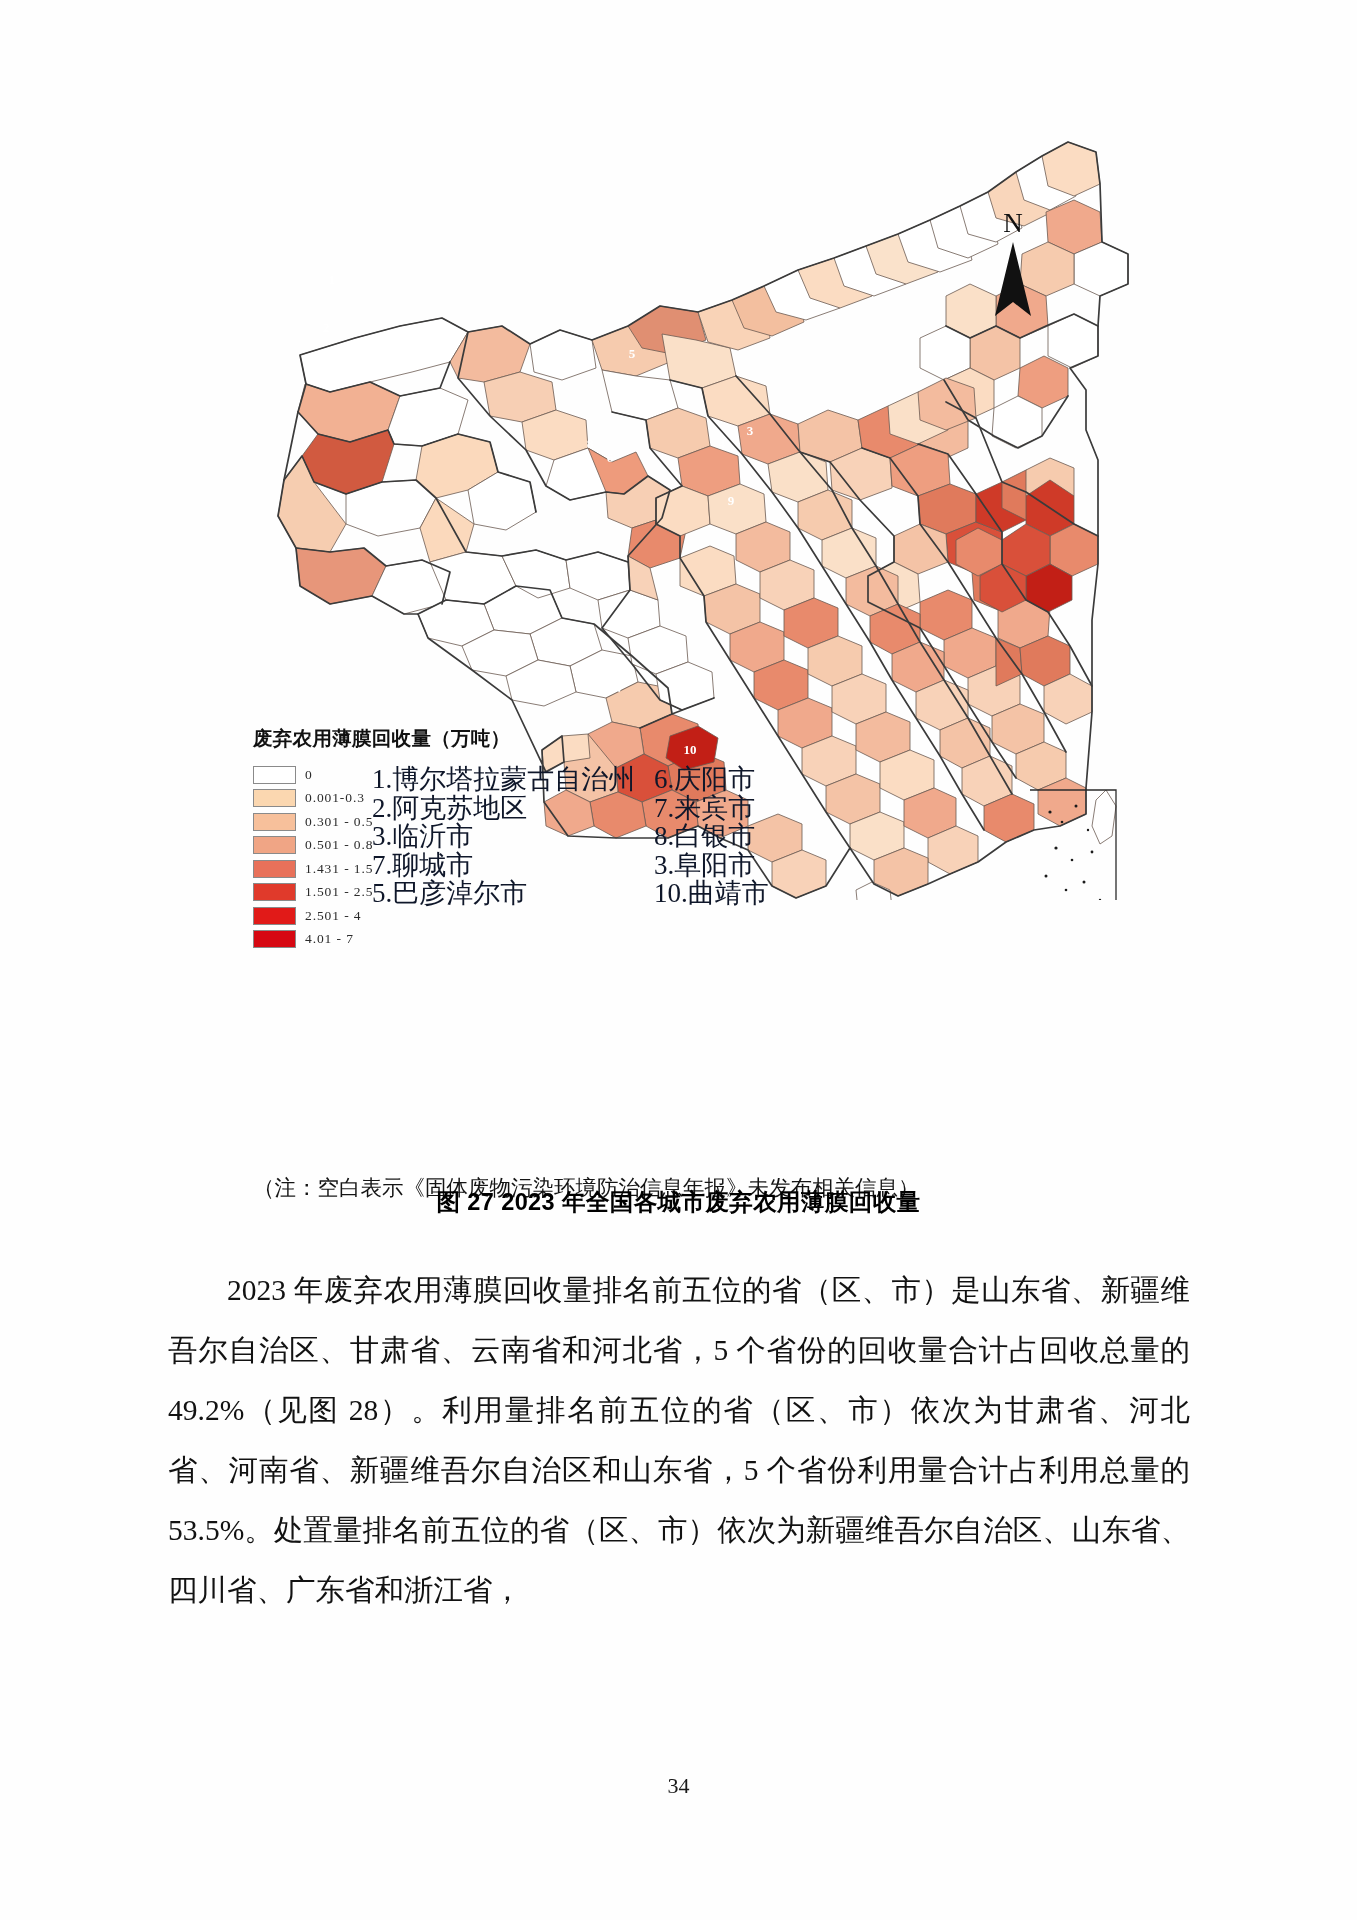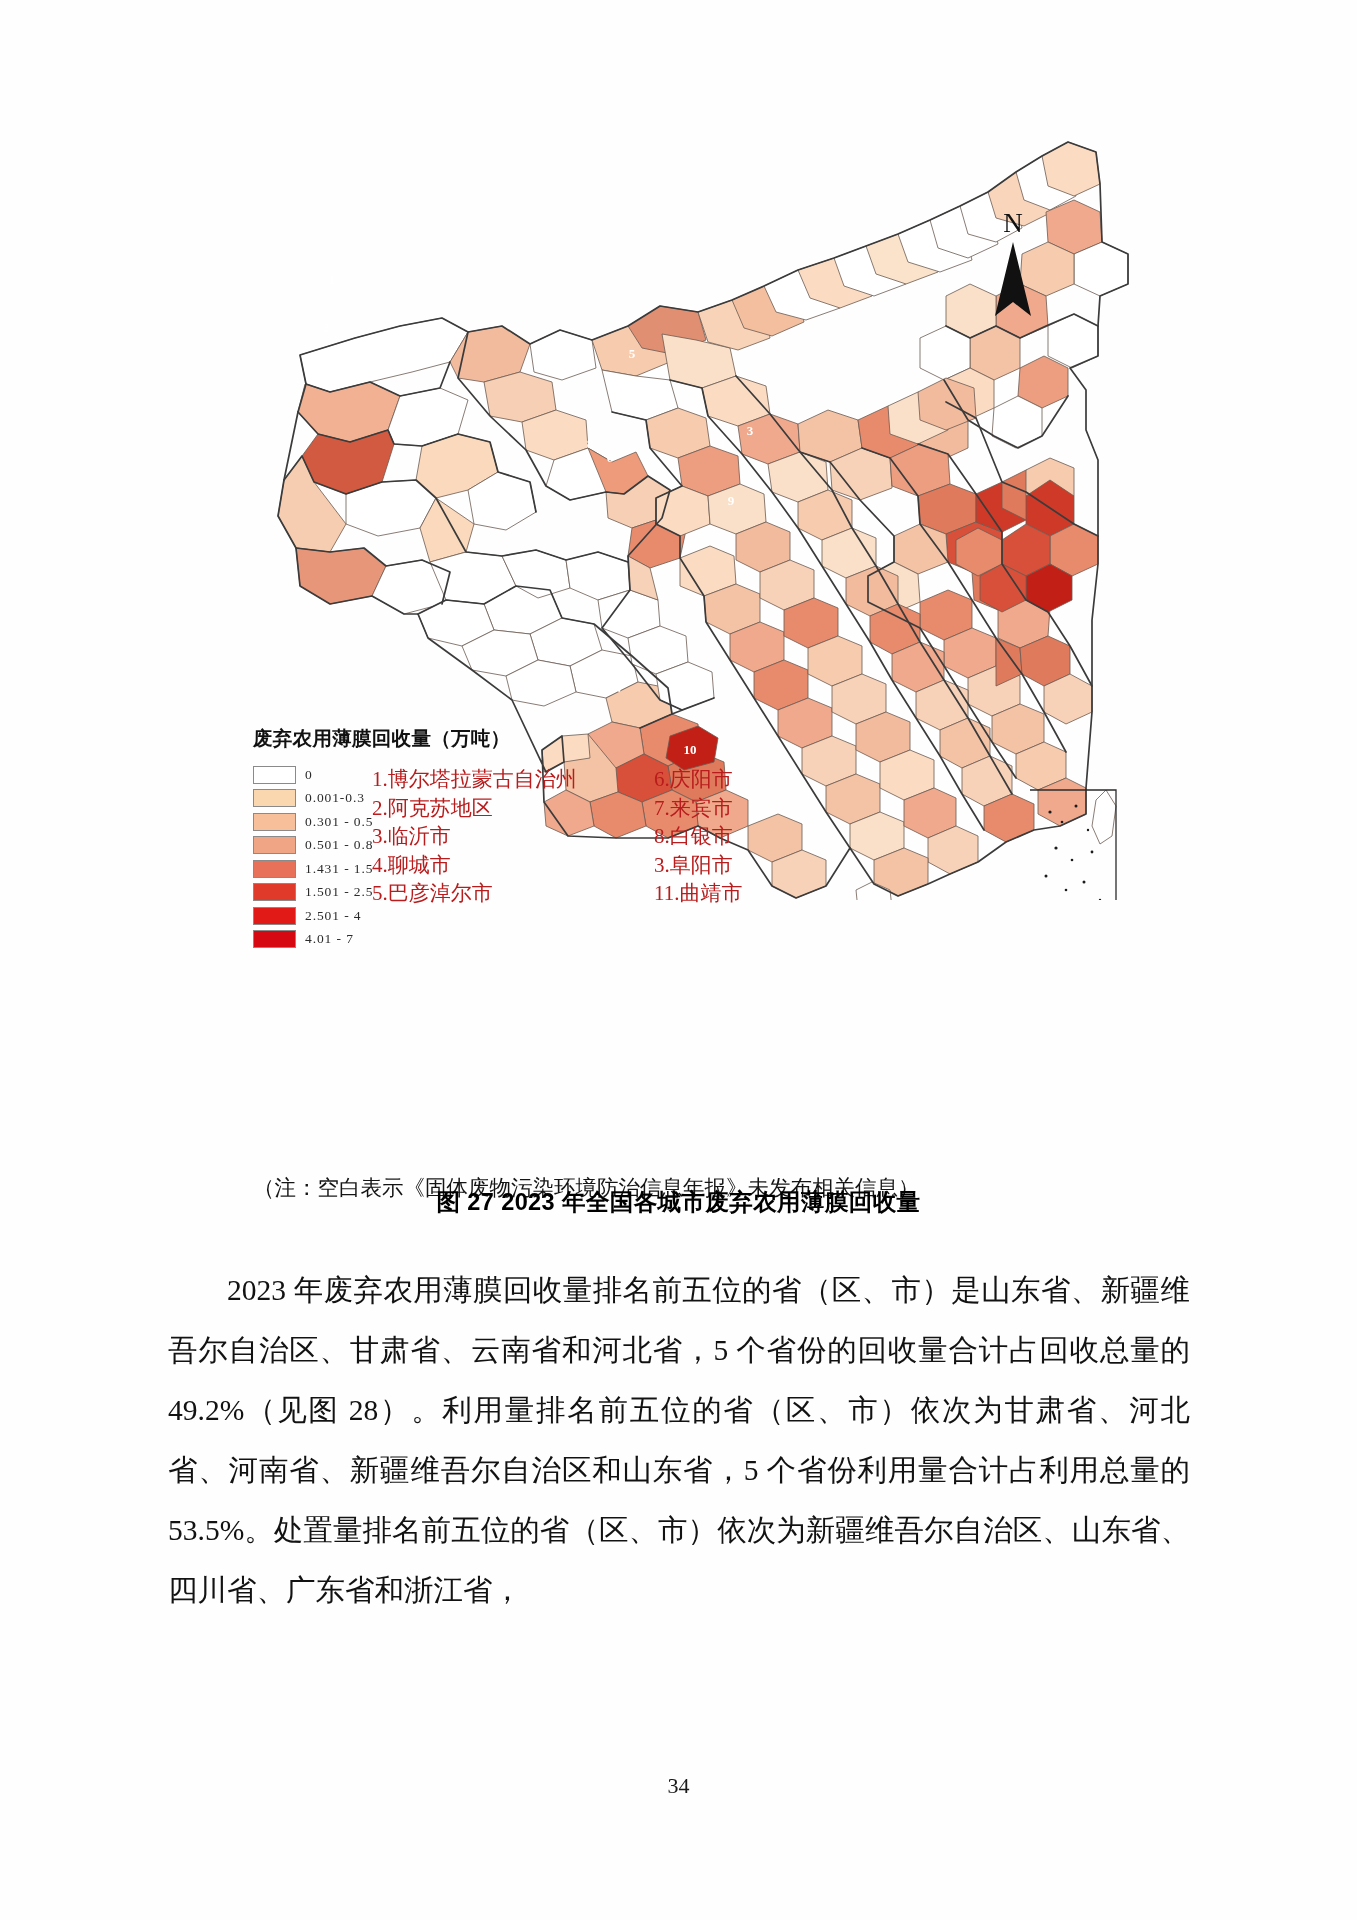--- a/index.html
+++ b/index.html
@@ -119,23 +119,23 @@
     display: flex;
     gap: 0px;
   }
   .city-col {
     display: block;
   }
   .city-col.left { width: 282px; }
   .city-col.right { width: 140px; }
   .city-item {
     font-family: "Liberation Serif", "DejaVu Serif", serif;
-    font-size: 21px;
+    font-size: 27px;
     line-height: 28.5px;
-    color: #b91c1c;
+    color: #0f172a;
     white-space: nowrap;
   }
 
   
   .map-note {
     position: absolute;
     left: 103px;
     top: 1073px;
     font-family: "Liberation Serif", "DejaVu Serif", serif;
     font-size: 21.5px;
@@ -470,29 +470,29 @@
             <span class="swatch-label">4.01 - 7</span>
           </div>
         </div>
       </div>
 
       <div class="city-index">
         <div class="city-col left">
           <div class="city-item">1.博尔塔拉蒙古自治州</div>
           <div class="city-item">2.阿克苏地区</div>
           <div class="city-item">3.临沂市</div>
-          <div class="city-item">4.聊城市</div>
+          <div class="city-item">7.聊城市</div>
           <div class="city-item">5.巴彦淖尔市</div>
         </div>
         <div class="city-col right">
           <div class="city-item">6.庆阳市</div>
           <div class="city-item">7.来宾市</div>
           <div class="city-item">8.白银市</div>
           <div class="city-item">3.阜阳市</div>
-          <div class="city-item">11.曲靖市</div>
+          <div class="city-item">10.曲靖市</div>
         </div>
       </div>
 
       <div class="map-note">（注：空白表示《固体废物污染环境防治信息年报》未发布相关信息）</div>
     </div>
   </div>
 
   <div class="fig-caption">图 27 2023 年全国各城市废弃农用薄膜回收量</div>
 
   <div class="body-text">

